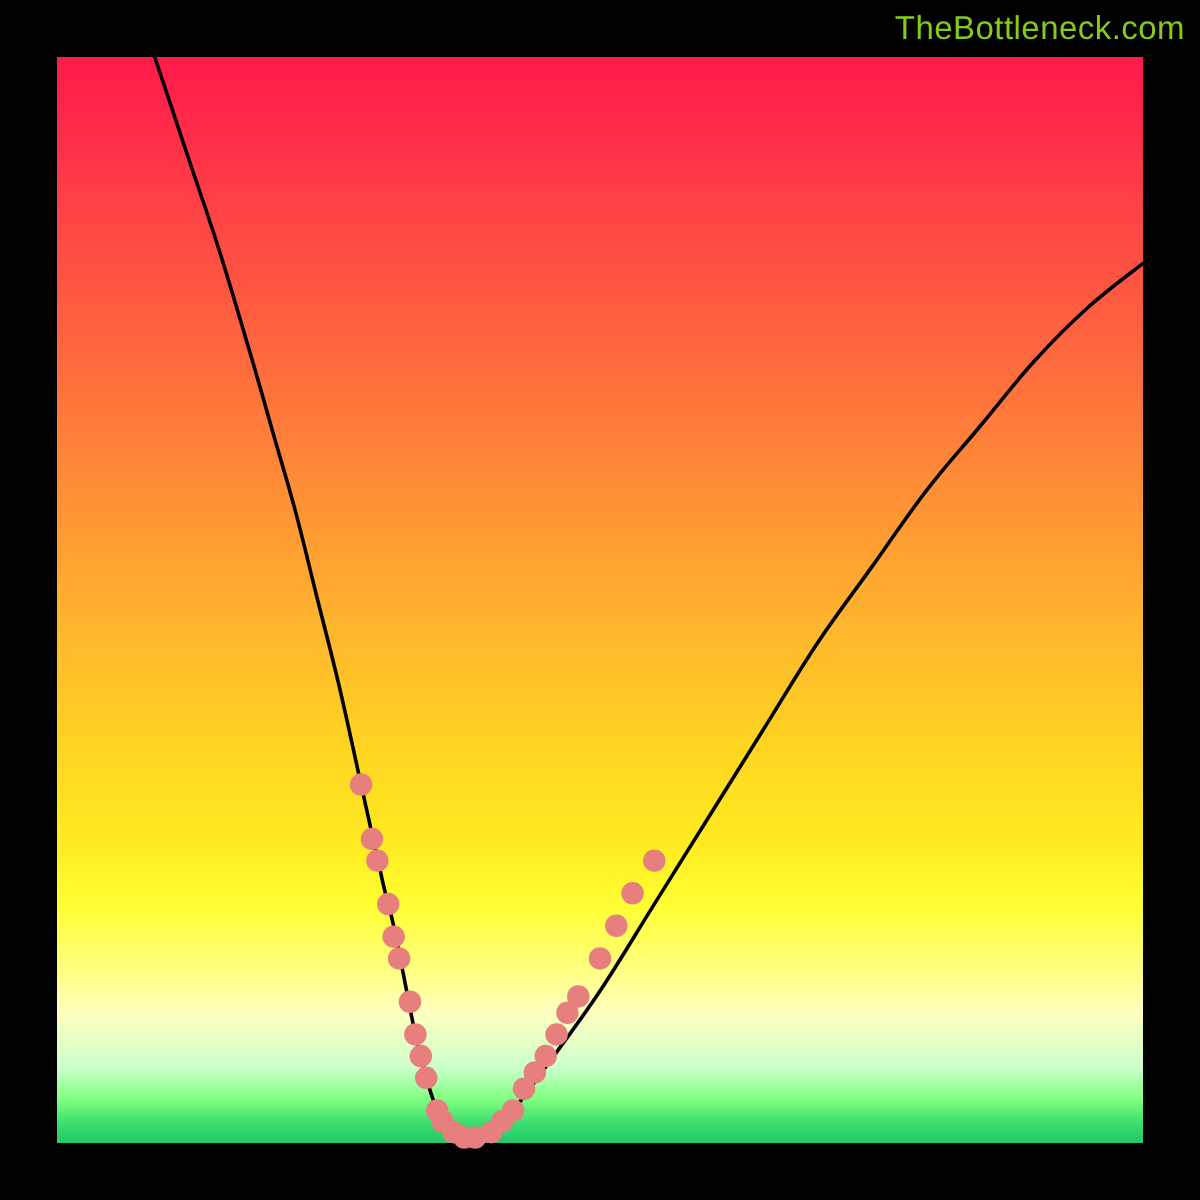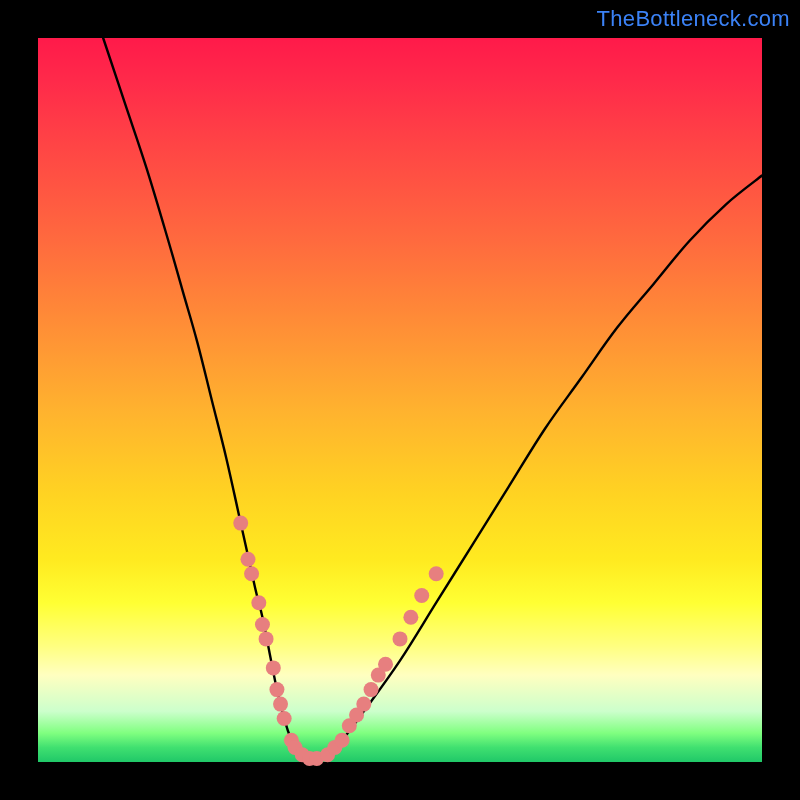--- a/index.html
+++ b/index.html
@@ -38,21 +38,21 @@
       #ccffcc 93%,
       #80ff80 96%,
       #40e070 98%,
       #20c868 100%
     );
   }
   .watermark {
     position: absolute;
     top: 6px;
     right: 10px;
-    color: #3b82f6;
+    color: #84cc16;
     font-size: 22px;
     letter-spacing: 0.3px;
   }
   svg.curve {
     position: absolute;
     left: 0;
     top: 0;
     width: 724px;
     height: 724px;
     overflow: visible;

